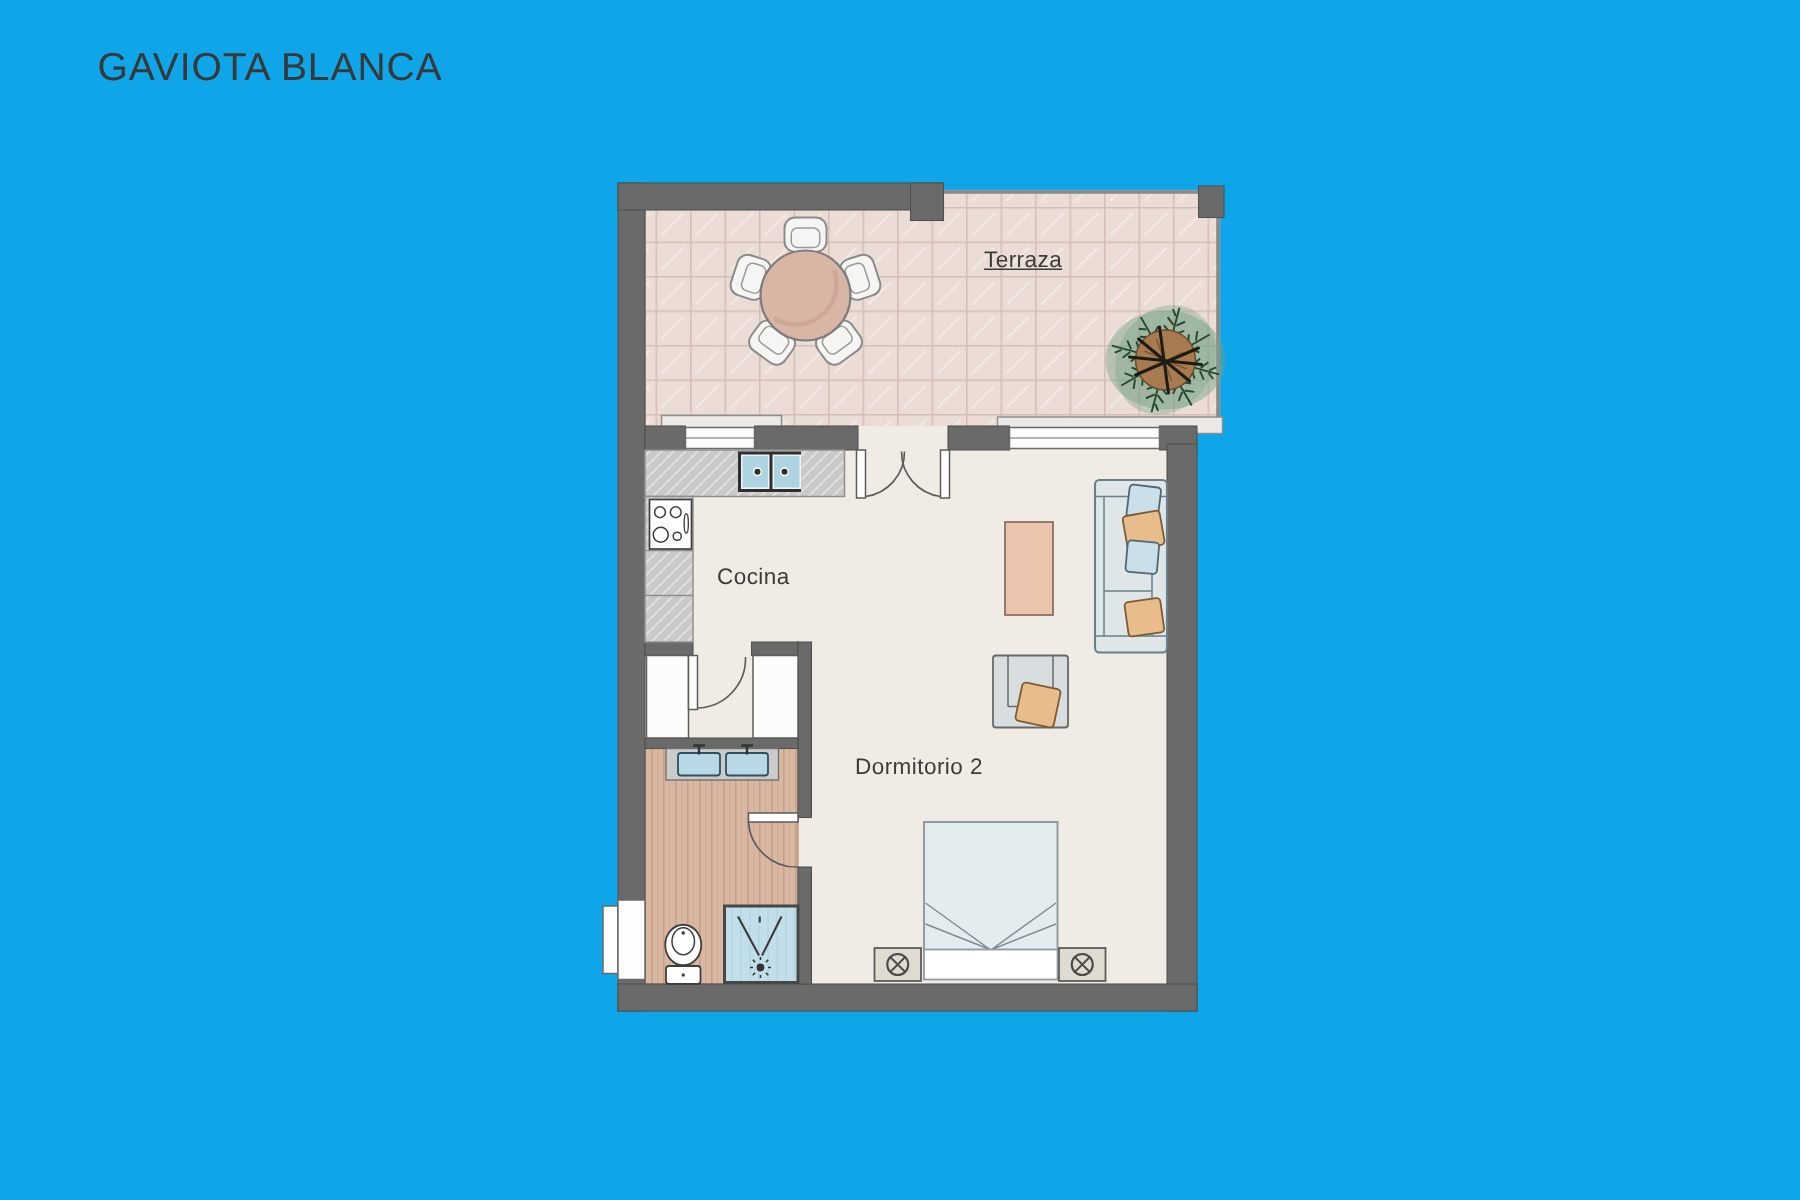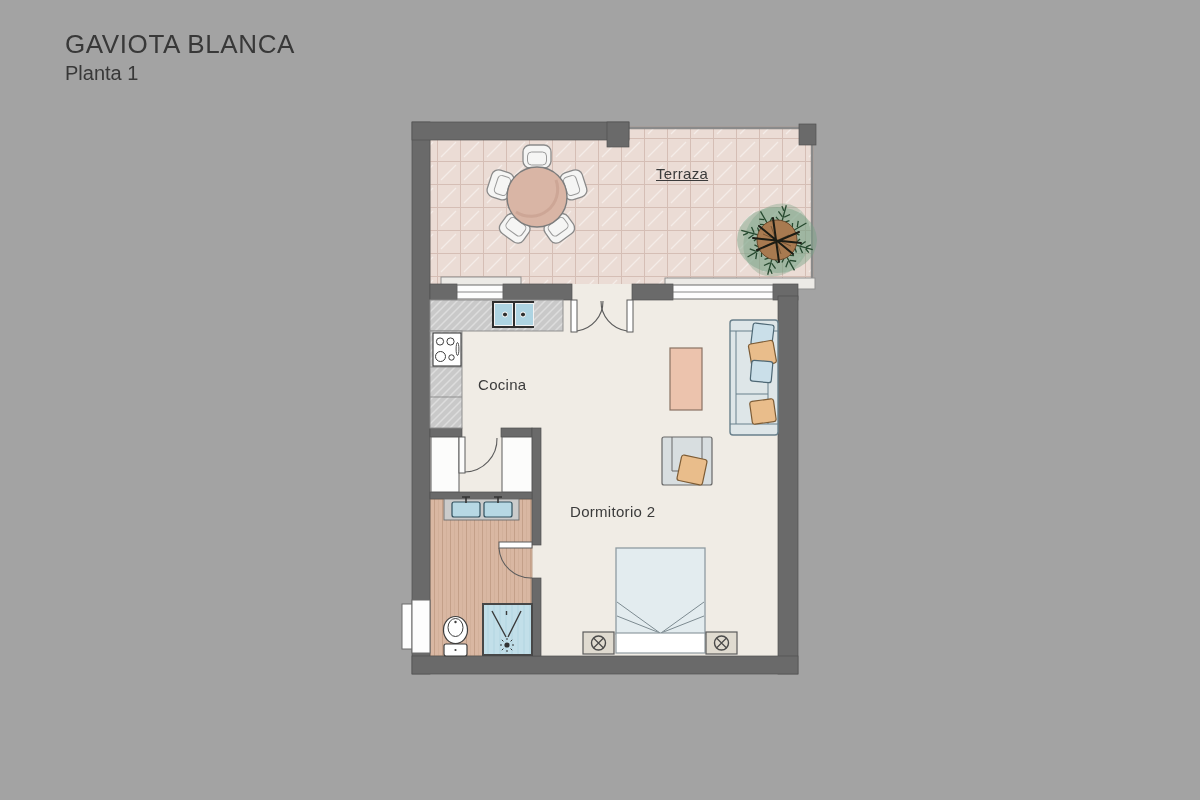--- a/index.html
+++ b/index.html
@@ -1,34 +1,33 @@
 <!DOCTYPE html>
 <html><head>
 <meta charset="utf-8">
 <style>
   html,body{margin:0;padding:0;background:#ffffff;}
-  .page{position:relative;width:1200px;height:800px;background:#a3a3a3;overflow:hidden;
+  .page{position:relative;width:1200px;height:800px;background:#0ea5e9;overflow:hidden;
         font-family:"Liberation Sans", sans-serif;}
   .title-block{position:absolute;left:65px;top:30px;color:#383838;}
   .title{font-size:26px;letter-spacing:.6px;font-weight:500;line-height:1.15;}
   .subtitle{font-size:20px;font-weight:400;margin-top:2px;}
   .plan-svg{position:absolute;left:400px;top:116px;}
   .room-label{position:absolute;font-size:15px;color:#3b3b3b;letter-spacing:.3px;white-space:nowrap;}
   .lbl-terraza{left:656px;top:165px;text-decoration:underline;}
   .lbl-cocina{left:478px;top:376px;}
   .lbl-dormitorio{left:570px;top:503px;}
 </style>
 </head>
 <body>
 
 <div class="page">
 
   <div class="title-block">
     <div class="title">GAVIOTA BLANCA</div>
-    <div class="subtitle">Planta 1</div>
   </div>
 
   <svg class="plan-svg" width="420" height="562" viewBox="400 116 420 562" xmlns="http://www.w3.org/2000/svg">
     <defs>
       <pattern id="tiles" width="23" height="23" patternUnits="userSpaceOnUse">
         <rect width="23" height="23" fill="#ebdcd5"></rect>
         <path d="M0 .5H23 M.5 0V23" stroke="#d5beb5" stroke-width="1" fill="none"></path>
         <path d="M4 19L19 4" stroke="rgba(255,255,255,.45)" stroke-width="1.2"></path>
       </pattern>
       <pattern id="hatch" width="8" height="8" patternUnits="userSpaceOnUse">

